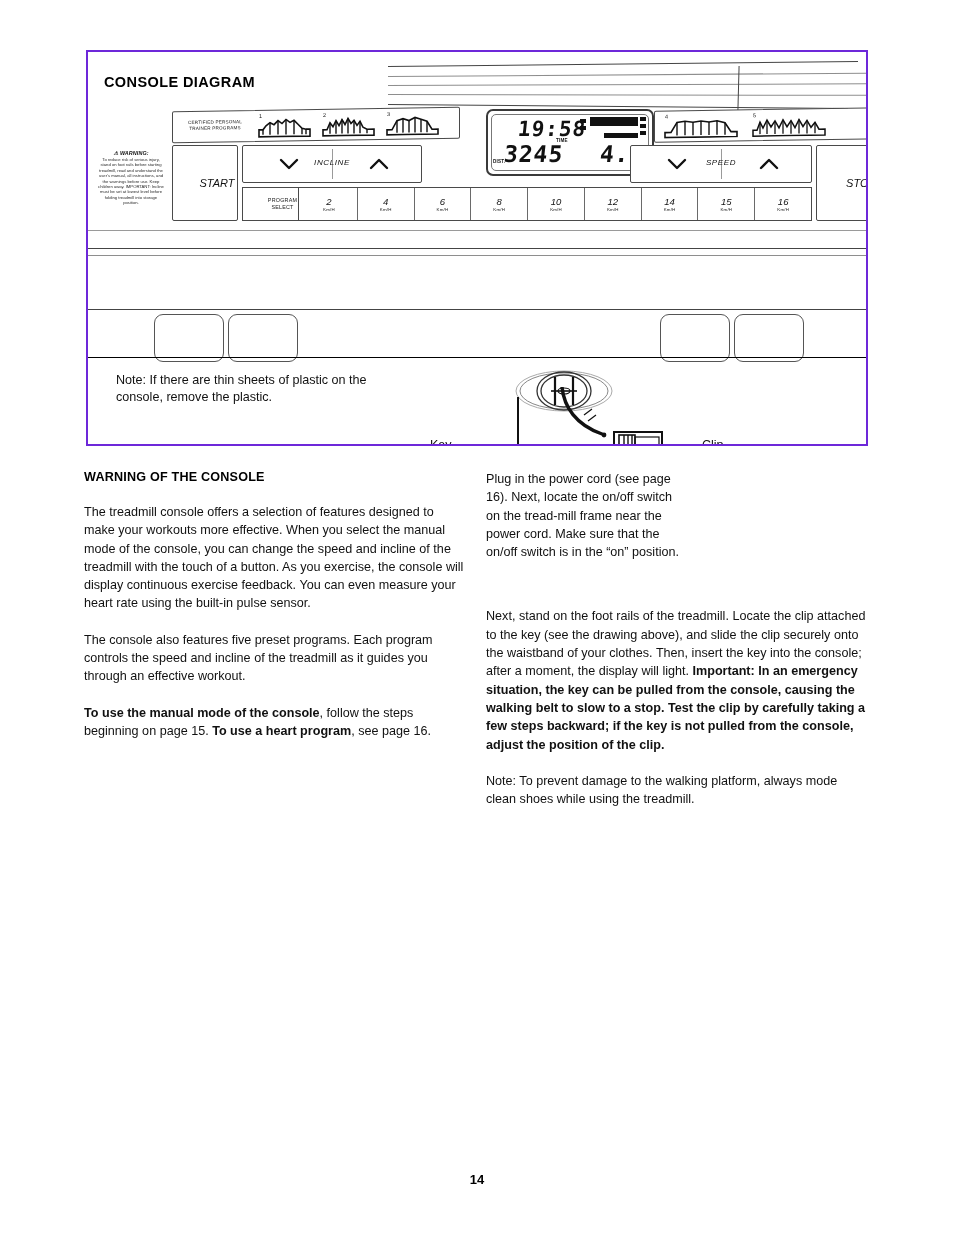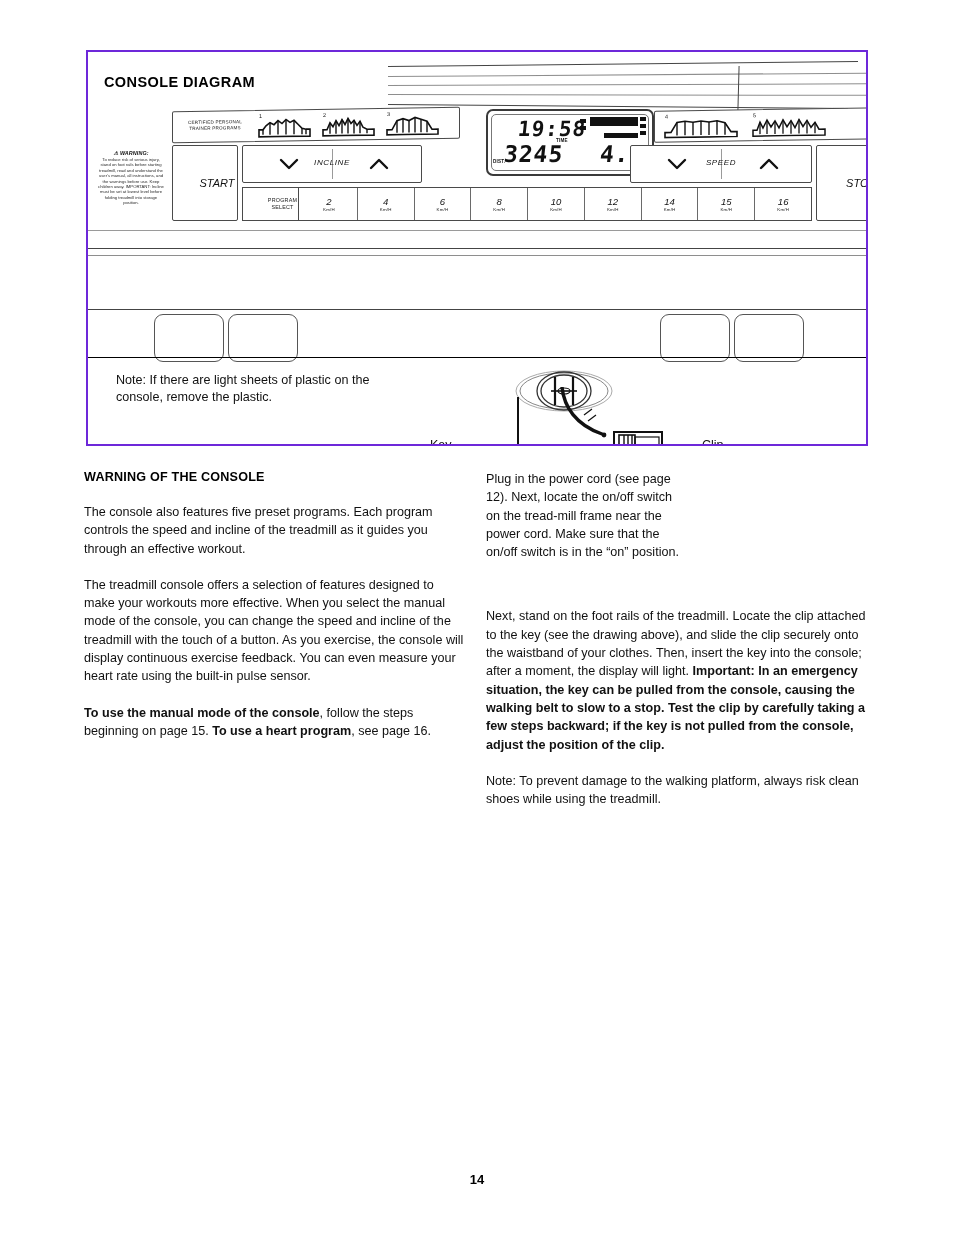--- a/index.html
+++ b/index.html
@@ -563,35 +563,35 @@
   </div>
 
   <div class="callout-line" style="left:390px; top:393px; width:40px; height:1.6px;"></div>
   <div class="callout-line" style="left:429px; top:345px; width:1.6px; height:50px;"></div>
   <span class="callout-text" style="left:342px; top:386px;">Key</span>
 
   <div class="callout-line" style="left:575px; top:393px; width:36px; height:1.6px;"></div>
   <span class="callout-text" style="left:614px; top:386px;">Clip</span>
 
   <div id="note-divider"></div>
-  <div id="diagram-note">Note: If there are light sheets of plastic on the console, remove the plastic.</div>
+  <div id="diagram-note">Note: If there are thin sheets of plastic on the console, remove the plastic.</div>
 </div>
 
 <div id="col-left">
   <h2 class="sec-head">WARNING OF THE CONSOLE</h2>
+  <p class="para">The treadmill console offers a selection of features designed to make your workouts more effective. When you select the manual mode of the console, you can change the speed and incline of the treadmill with the touch of a button. As you exercise, the console will display continuous exercise feedback. You can even measure your heart rate using the built-in pulse sensor.</p>
   <p class="para">The console also features five preset programs. Each program controls the speed and incline of the treadmill as it guides you through an effective workout.</p>
-  <p class="para">The treadmill console offers a selection of features designed to make your workouts more effective. When you select the manual mode of the console, you can change the speed and incline of the treadmill with the touch of a button. As you exercise, the console will display continuous exercise feedback. You can even measure your heart rate using the built-in pulse sensor.</p>
   <p class="para"><b>To use the manual mode of the console</b><span>, follow the steps beginning on page 15. </span><b>To use a heart program</b><span>, see page 16.</span></p>
 </div>
 
 <div id="col-right">
 
   <div style="position:relative;">
-    <p class="para narrow">Plug in the power cord (see page 12). Next, locate the on/off switch on the tread-mill frame near the power cord. Make sure that the on/off switch is in the “on” position.</p>
+    <p class="para narrow">Plug in the power cord (see page 16). Next, locate the on/off switch on the tread-mill frame near the power cord. Make sure that the on/off switch is in the “on” position.</p>
 
   </div>
 
   <p class="para" style="margin-top:46px;"><span>Next, stand on the foot rails of the treadmill. Locate the clip attached to the key (see the drawing above), and slide the clip securely onto the waistband of your clothes. Then, insert the key into the console; after a moment, the display will light. </span><b>Important: In an emergency situation, the key can be pulled from the console, causing the walking belt to slow to a stop. Test the clip by carefully taking a few steps backward; if the key is not pulled from the console, adjust the position of the clip.</b></p>
 
-  <p class="para">Note: To prevent damage to the walking platform, always risk clean shoes while using the treadmill.</p>
+  <p class="para">Note: To prevent damage to the walking platform, always mode clean shoes while using the treadmill.</p>
 </div>
 
 <div id="page-number">14</div>
 
 </body></html>

